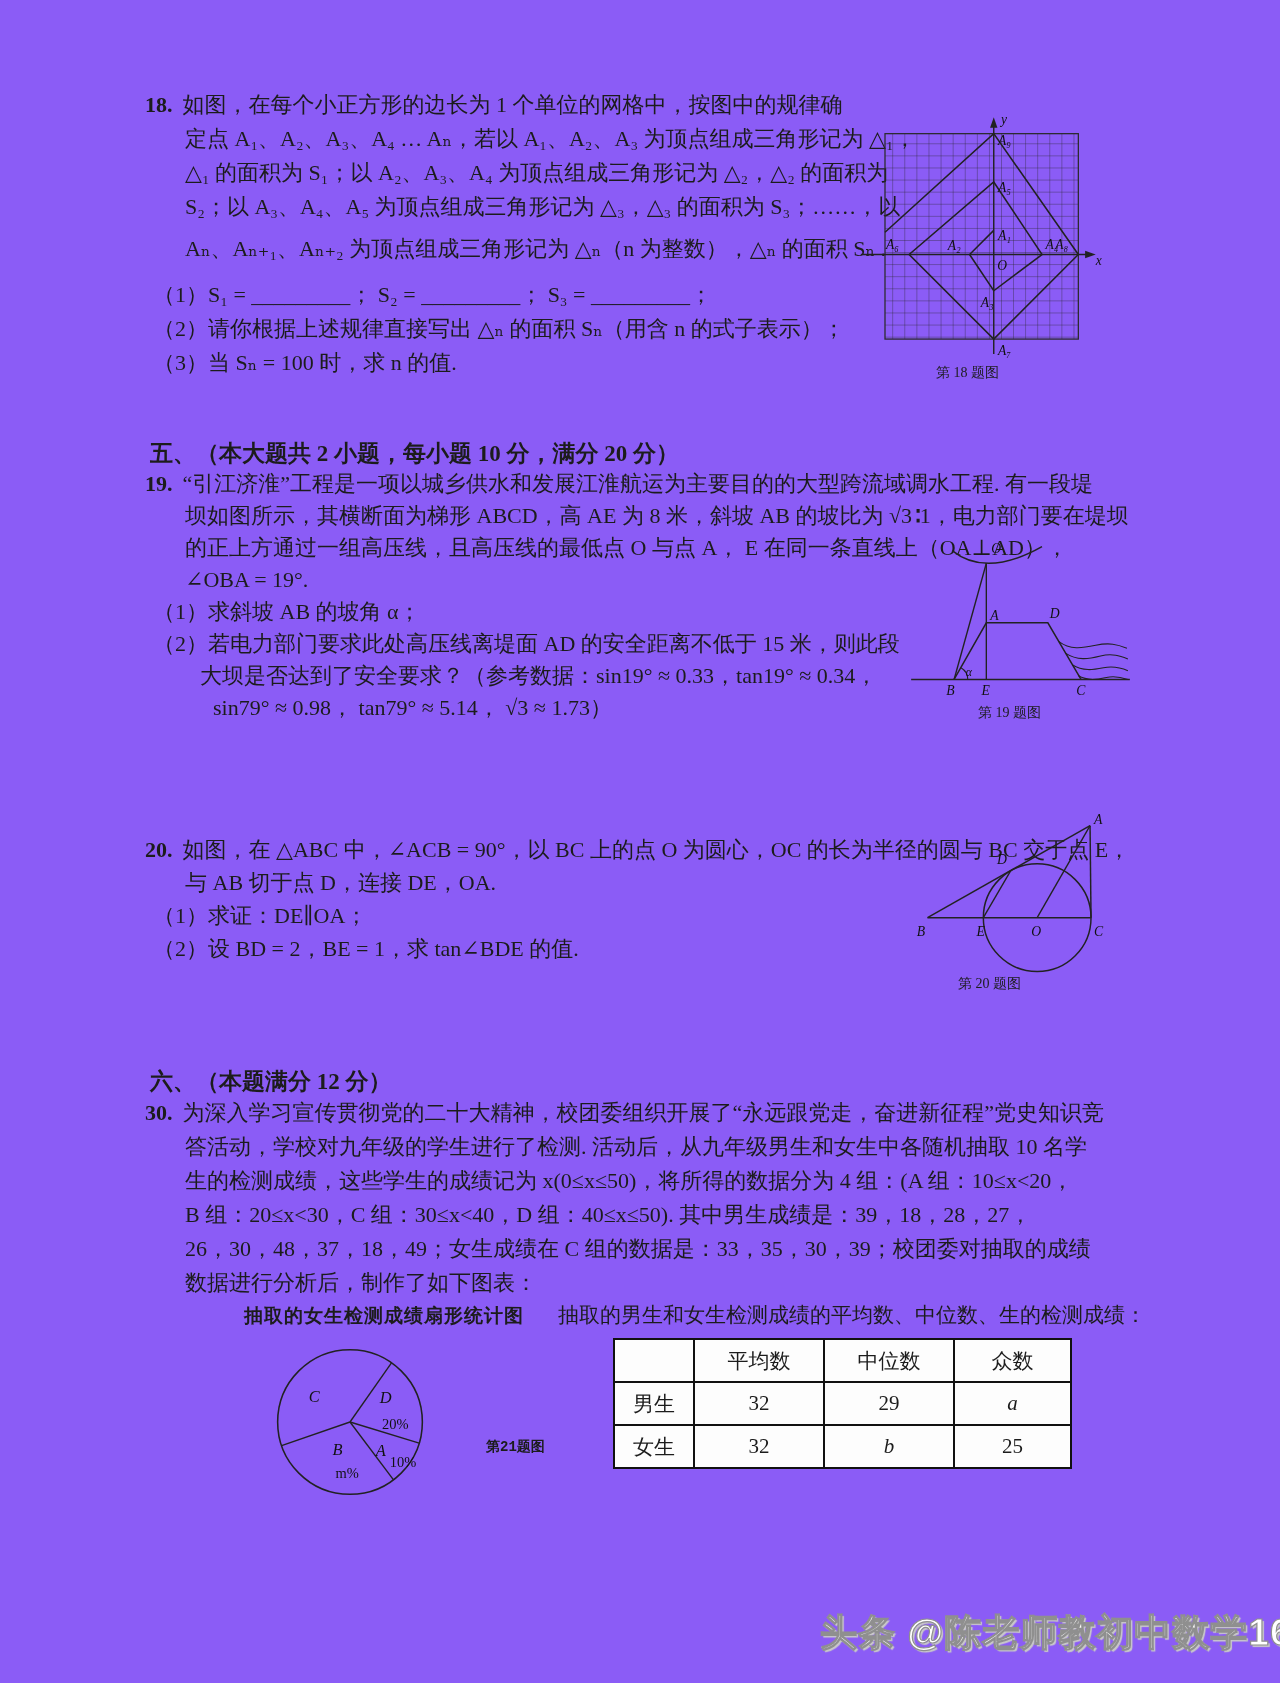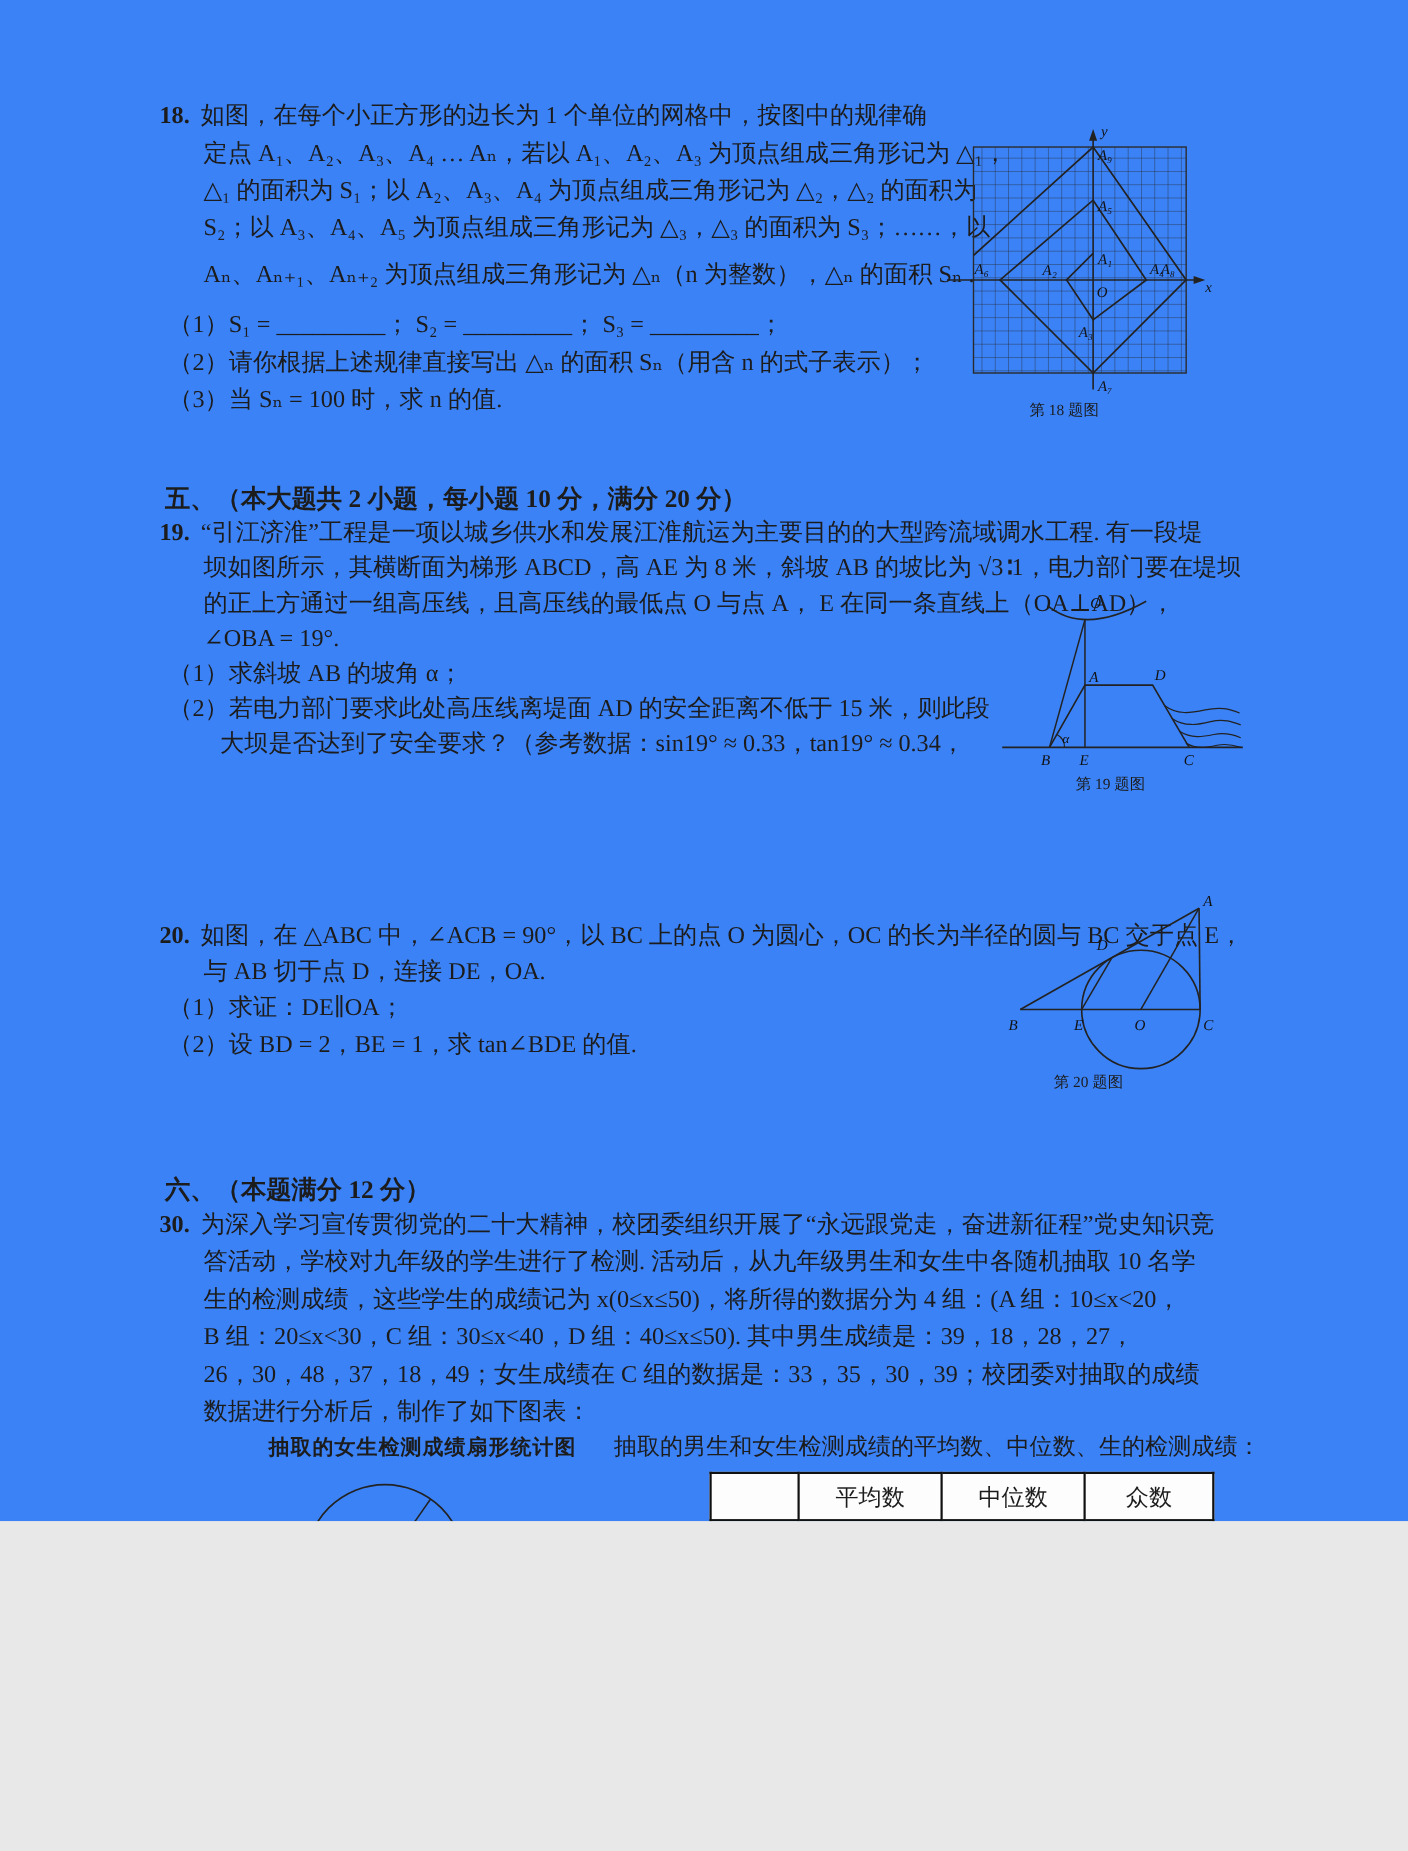--- a/index.html
+++ b/index.html
@@ -1,16 +1,16 @@
 <!DOCTYPE html>
 <html><head>
 <meta charset="utf-8">
 <style>
   html,body{margin:0;padding:0;background:#e8e8e8;}
-  .page{position:relative;width:1280px;height:1383px;background:#3b82f6;margin:0 auto;
+  .page{position:relative;width:1280px;height:1683px;background:#8b5cf6;margin:0 auto;
         font-family:"Liberation Serif","DejaVu Serif",serif;color:#1c1c1c;overflow:hidden;}
   .prob{position:absolute;}
   .line{font-size:22px;line-height:34px;white-space:nowrap;}
   .lh32 .line{line-height:32px;}
   .lh33 .line{line-height:33px;}
   .num{font-weight:bold;padding-right:10px;}
   .cont{padding-left:40px;}
   .sub{padding-left:8px;}
   .pad55{padding-left:55px;}
   .pad68{padding-left:68px;}
@@ -79,20 +79,21 @@
   <div class="sechead" style="left:150px;top:438px;">五、（本大题共 2 小题，每小题 10 分，满分 20 分）</div>
 
   <div class="prob lh32" style="left:145px;top:468px;width:1015px;">
     <div class="line"><span class="num">19.</span><span>“引江济淮”工程是一项以城乡供水和发展江淮航运为主要目的的大型跨流域调水工程. 有一段堤</span></div>
     <div class="line cont">坝如图所示，其横断面为梯形 ABCD，高 AE 为 8 米，斜坡 AB 的坡比为 √3∶1，电力部门要在堤坝</div>
     <div class="line cont">的正上方通过一组高压线，且高压线的最低点 O 与点 A， E 在同一条直线上（OA⊥AD），</div>
     <div class="line cont">∠OBA = 19°.</div>
     <div class="line sub">（1）求斜坡 AB 的坡角 α；</div>
     <div class="line sub">（2）若电力部门要求此处高压线离堤面 AD 的安全距离不低于 15 米，则此段</div>
     <div class="line pad55">大坝是否达到了安全要求？（参考数据：sin19° ≈ 0.33，tan19° ≈ 0.34，</div>
+    <div class="line pad68">sin79° ≈ 0.98，  tan79° ≈ 5.14，  √3 ≈ 1.73）</div>
   </div>
 
   <svg style="left:903px;top:533px;" width="235" height="166" viewBox="0 0 240 170">
     <path d="M 50 18 Q 85 46 142 14" stroke-width="1.6"></path>
     <line x1="85" y1="150" x2="85" y2="31" stroke-width="1.4"></line>
     <line x1="52" y1="150" x2="85" y2="31" stroke-width="1.4"></line>
     <line x1="8" y1="150" x2="232" y2="150" stroke-width="1.6"></line>
     <polyline points="52,150 85,92 148,92 182,150" stroke-width="1.5"></polyline>
     <path d="M 66 150 A 14 14 0 0 0 59 138" stroke-width="1.1"></path>
     <path d="M 159 111 c 12 9 24 7 38 4 s 22 -1 32 3" stroke-width="1.1"></path>
@@ -154,21 +155,21 @@
     <text class="flabel pie-letter" text-anchor="middle" x="122" y="65">D</text>
     <text class="flabel pie-pct" text-anchor="middle" x="132" y="92">20%</text>
     <text class="flabel pie-letter" text-anchor="middle" x="117" y="120">A</text>
     <text class="flabel pie-pct" text-anchor="middle" x="140" y="132">10%</text>
     <text class="flabel pie-letter" text-anchor="middle" x="72" y="119">B</text>
     <text class="flabel pie-pct" text-anchor="middle" x="82" y="143">m%</text>
   </svg>
   <div class="figcap bold" style="left:486px;top:1438px;">第21题图</div>
 
   <div class="tblhead" style="left:558px;top:1301px;">抽取的男生和女生检测成绩的平均数、中位数、生的检测成绩：</div>
-  <table class="stats" style="left:613px;top:1338px;width:457px;margin-left:32px;">
+  <table class="stats" style="left:613px;top:1338px;width:457px;">
     <colgroup>
         <col style="width:80px">
         <col style="width:130px">
         <col style="width:130px">
         <col style="width:117px">
       </colgroup>
     <tbody>
         <tr>
       <th></th>
       <th>平均数</th>

